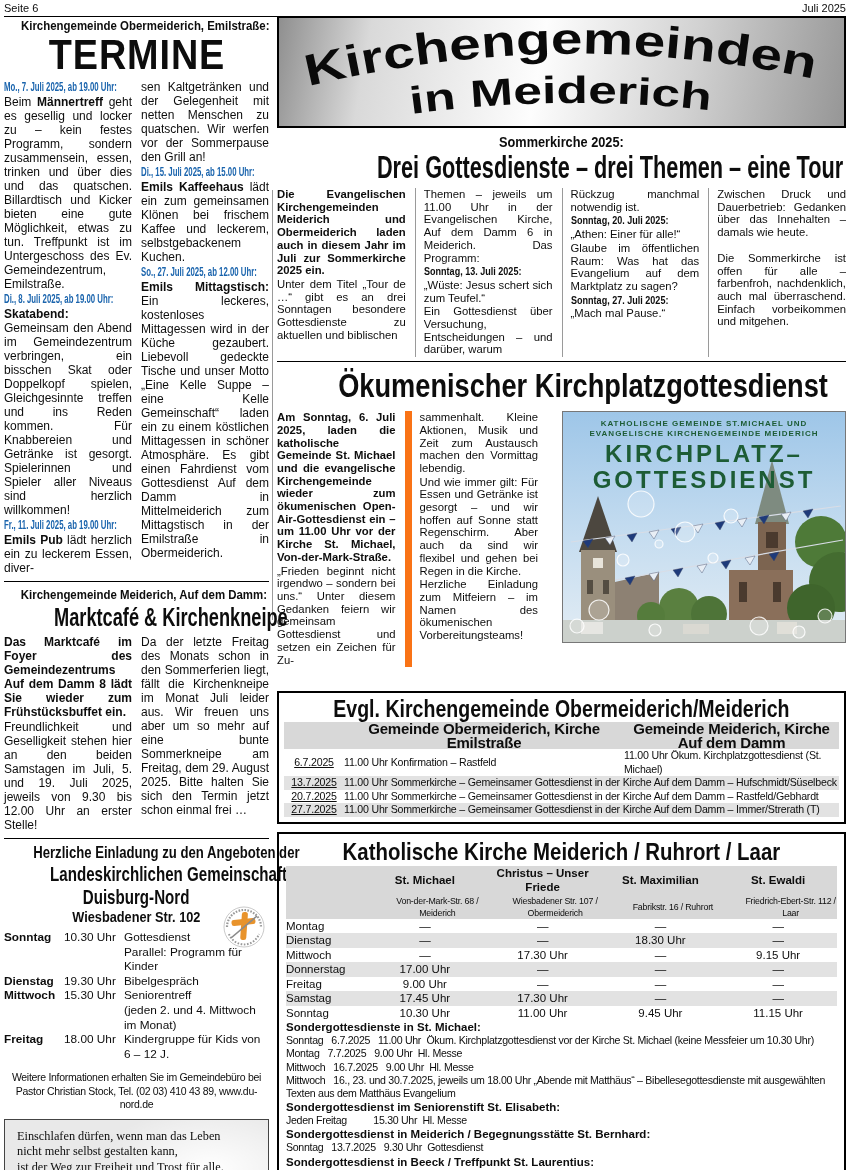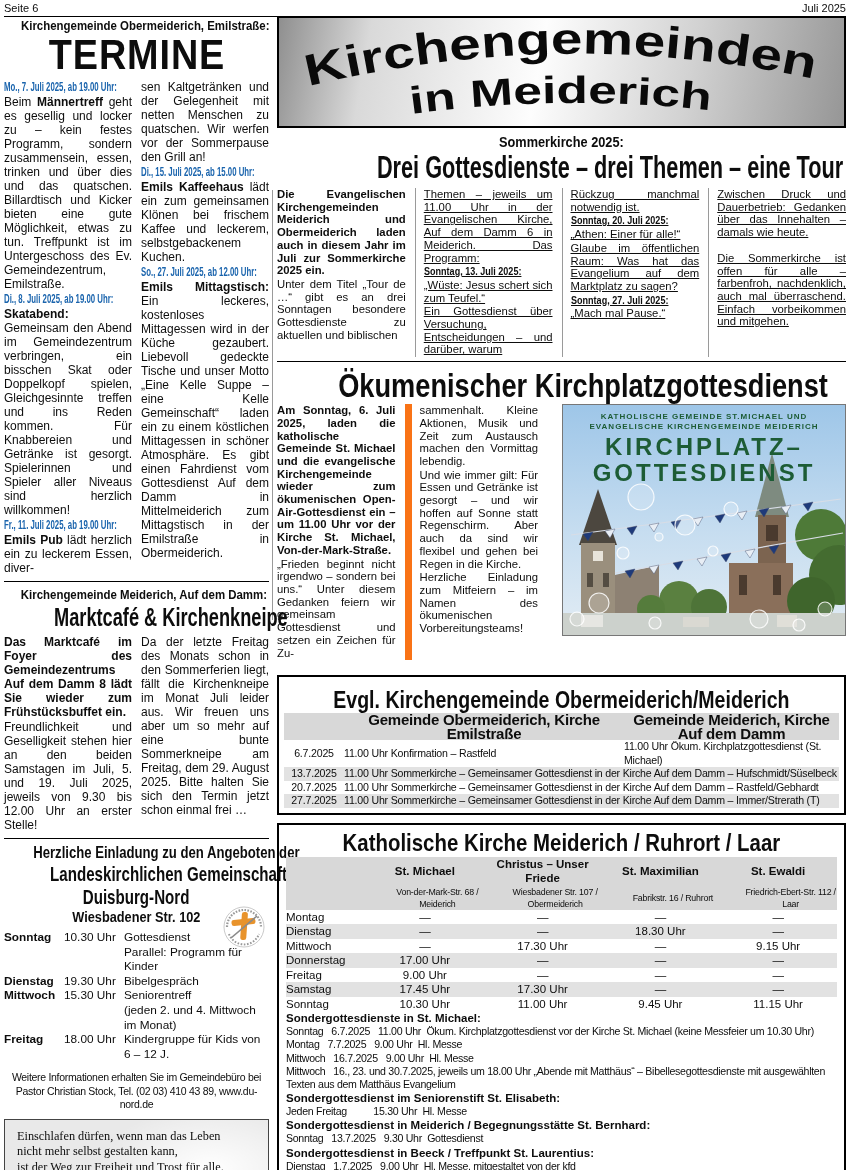--- a/index.html
+++ b/index.html
@@ -20,47 +20,47 @@
   
   .kicker{font-size:13px;}
   .termine-title{font-size:42px;letter-spacing:1px;--sx:.9;line-height:44px;}
   .markt-title{font-size:26px;--sx:.7;line-height:30px;}
   .drei-title{font-size:31px;--sx:.7;line-height:34px;}
   .oekum-title{font-size:34px;--sx:.8;line-height:38px;}
   
   .cols{display:flex;gap:9px;margin-top:3px;}
   .col{flex:1;font-size:12px;line-height:14px;text-align:justify;min-width:0;}
   .rc .col{font-size:11.3px;line-height:12.7px;}
-  .rc .col + .col{border-left:1px solid #9a9a9a;padding-left:8px;text-decoration:underline;}
+  .rc .col + .col{border-left:1px solid #9a9a9a;padding-left:8px;}
   .para{margin:0 0 1px 0;}
   .para.pdate{color:#1a64ad;font-weight:bold;font-size:12.6px;white-space:nowrap;
               transform:scaleX(.62);transform-origin:left;text-align:left;}
   .para.bdate{font-weight:bold;white-space:nowrap;transform:scaleX(.8);transform-origin:left;text-align:left;}
   .para.gap{margin-top:13px;}
   .seg-b{font-weight:bold;}
   
   .banner{border:2.5px solid #000;height:108px;position:relative;overflow:hidden;
           background:linear-gradient(100deg,#8f8f8f 0%,#d9d9d9 16%,#fdfdfd 46%,#d2d2d2 72%,#969696 100%);}
   .banner svg{position:absolute;inset:0;}
   .sk-kicker{font-size:15px;--sx:.85;}
   
-  .oekum-flex{display:flex;gap:24px;margin-top:0;}
+  .oekum-flex{display:flex;gap:24px;margin-top:7px;}
   .oekum-text{width:278px;display:flex;gap:9px;}
   .oekum-text .ocol{flex:1;font-size:11.3px;line-height:12.7px;text-align:justify;min-width:0;}
   .oekum-text .ocol + .ocol{border-left:7px solid #f97316;padding-left:8px;}
   .poster{width:282px;height:230px;border:1px solid #777;flex:none;}
   
-  .ebox{border:2px solid #000;padding:10px 5px 5px 5px;margin-top:15px;}
+  .ebox{border:2px solid #000;padding:3px 5px 5px 5px;margin-top:24px;}
   .ebox-title{font-size:23px;--sx:.85;line-height:26px;}
   .erow{display:grid;grid-template-columns:60px 280px 1fr;font-size:10.6px;line-height:13.5px;
         letter-spacing:-.2px;align-items:center;}
   .erow.head{background:#d8d8d8;font-weight:bold;font-size:15px;}
   .erow.head div{text-align:center;}
   .erow.shade{background:#e2e2e2;}
-  .erow .edate{text-align:center;}
+  .erow .edate{text-align:center;text-decoration:underline;}
   .erow .espan{grid-column:2/4;}
   
   .kbox{border:2px solid #000;padding:4px 7px 6px 7px;margin-top:8px;}
   .kbox-title{font-size:24px;--sx:.85;line-height:28px;}
   .krow{display:grid;grid-template-columns:80px repeat(4,1fr);font-size:11.5px;line-height:14.5px;align-items:center;}
   .krow.names{background:#d8d8d8;font-weight:bold;}
   .krow.addrs{background:#d8d8d8;font-size:8.8px;letter-spacing:-.2px;line-height:12px;gap:25px;}
   .krow.shade{background:#e2e2e2;}
   .krow div{text-align:center;}
   .krow div:first-child{text-align:left;}

